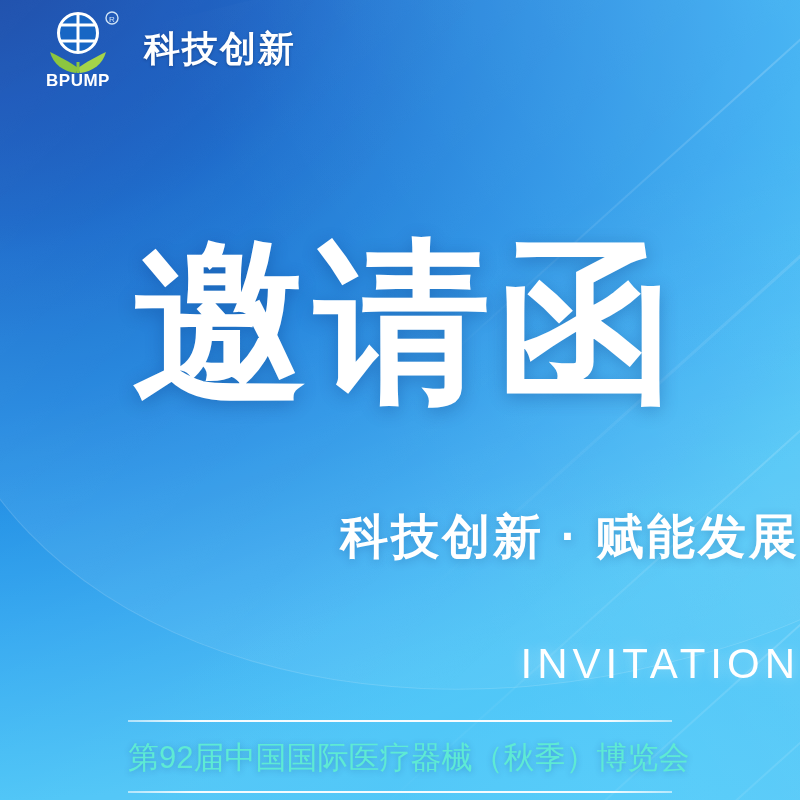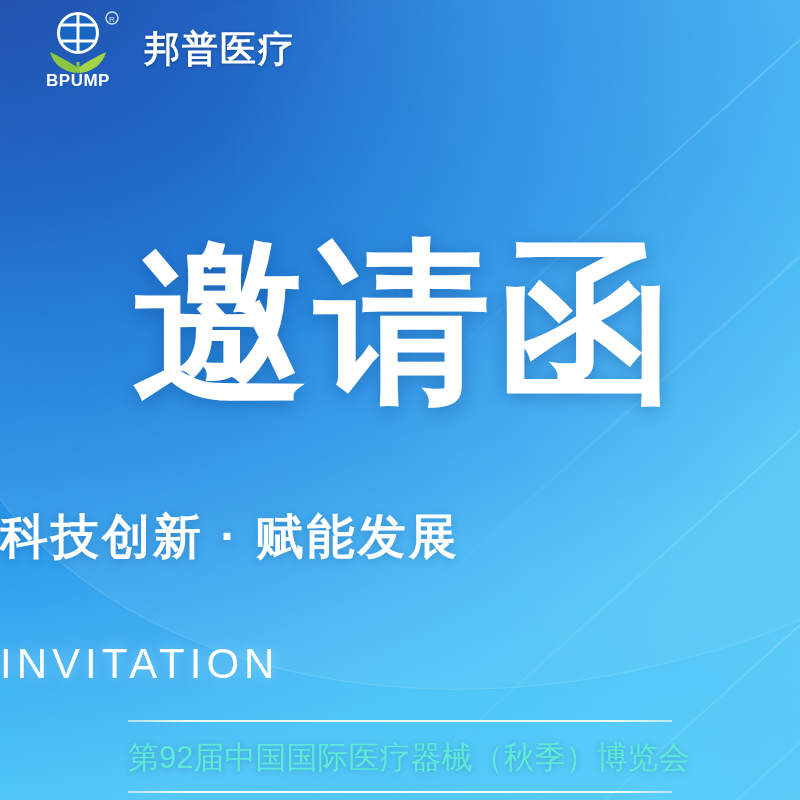--- a/index.html
+++ b/index.html
@@ -129,35 +129,35 @@
     font-weight: 700;
     line-height: 1;
     letter-spacing: 8px;
     text-shadow: 0 4px 18px rgba(0,40,110,0.28);
   }
   .subtitle {
     position: absolute;
     left: 0;
     right: 0;
     top: 508px;
-    text-align: left;
+    text-align: right;
     z-index: 5;
     color: #ffffff;
     font-size: 48px;
     font-weight: 700;
     letter-spacing: 3px;
     line-height: 1.2;
     text-shadow: 0 2px 10px rgba(0,40,110,0.22);
   }
   .invitation-en {
     position: absolute;
     left: 0;
     right: 0;
     top: 643px;
-    text-align: left;
+    text-align: right;
     z-index: 5;
     color: #ffffff;
     font-size: 42px;
     font-weight: 400;
     letter-spacing: 5px;
     line-height: 1;
     text-shadow: 0 0 14px rgba(255,255,255,0.35);
   }
 
   
@@ -215,21 +215,21 @@
         <path d="M38 58 C30 52 18 46 10 42 C13 54 24 62 36 63 Z" fill="#8cc63f"></path>
         <path d="M38 58 C46 52 58 46 66 42 C63 54 52 62 40 63 Z" fill="#a5d44a"></path>
         <path d="M38 63 L38 52" stroke="#8cc63f" stroke-width="3"></path>
 
         <circle cx="72" cy="8" r="6" fill="none" stroke="#cfe3f6" stroke-width="1.4"></circle>
         <text x="72" y="11.6" text-anchor="middle" font-size="8" fill="#cfe3f6" font-family="'Liberation Sans', sans-serif">R</text>
 
         <text x="38" y="76" text-anchor="middle" fill="#ffffff" font-size="17" font-weight="bold" letter-spacing="0.5" font-family="'Liberation Sans', sans-serif">BPUMP</text>
       </svg>
     </div>
-    <div class="brand-name">邦普医疗</div>
+    <div class="brand-name">科技创新</div>
   </div>
 
   <div class="headline">
     <span class="cn">邀请函</span>
   </div>
 
   <div class="subtitle">科技创新 · 赋能发展</div>
 
   <div class="invitation-en">INVITATION</div>
 

